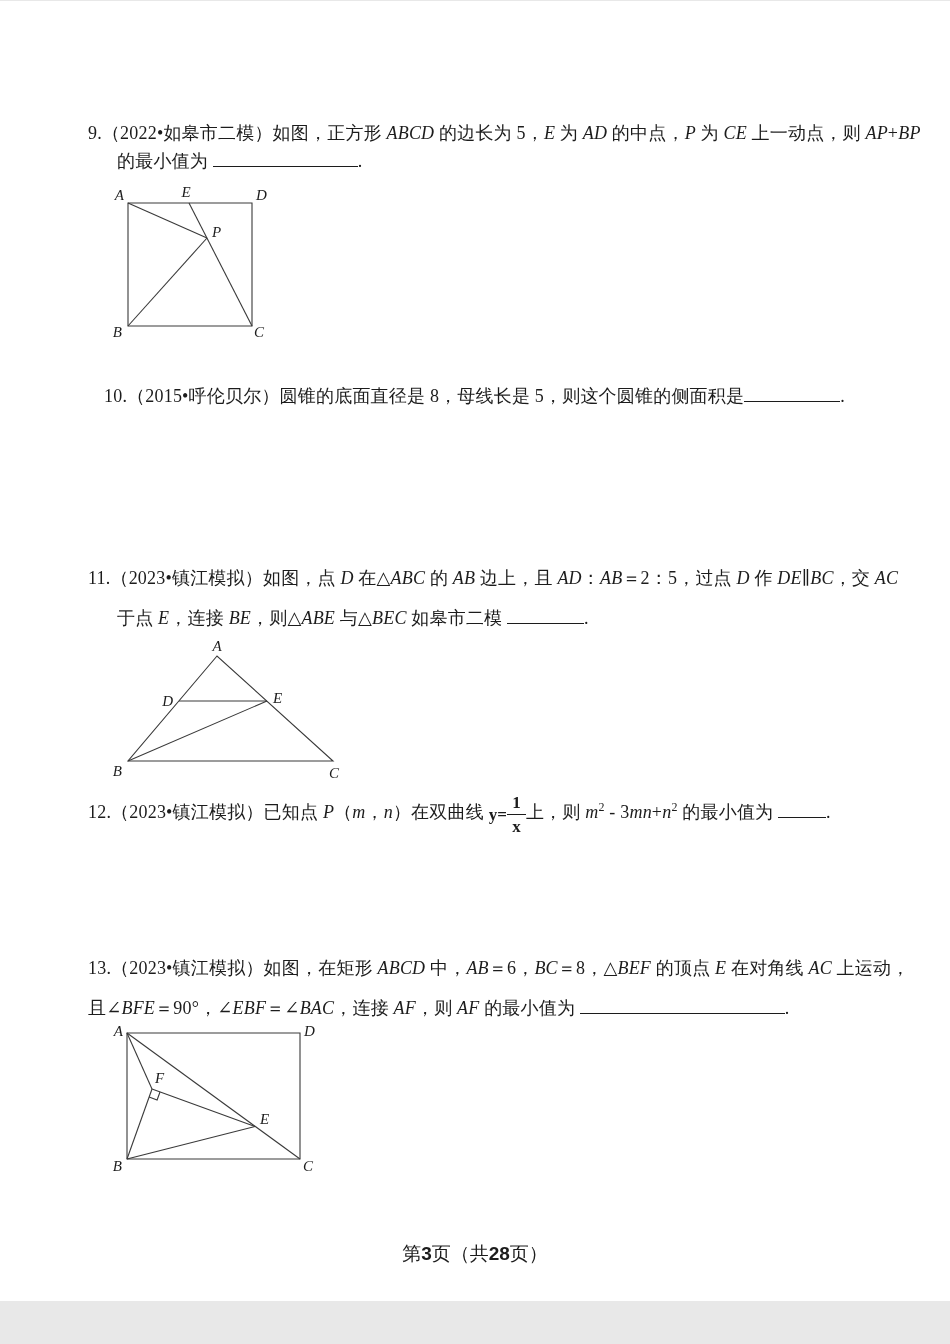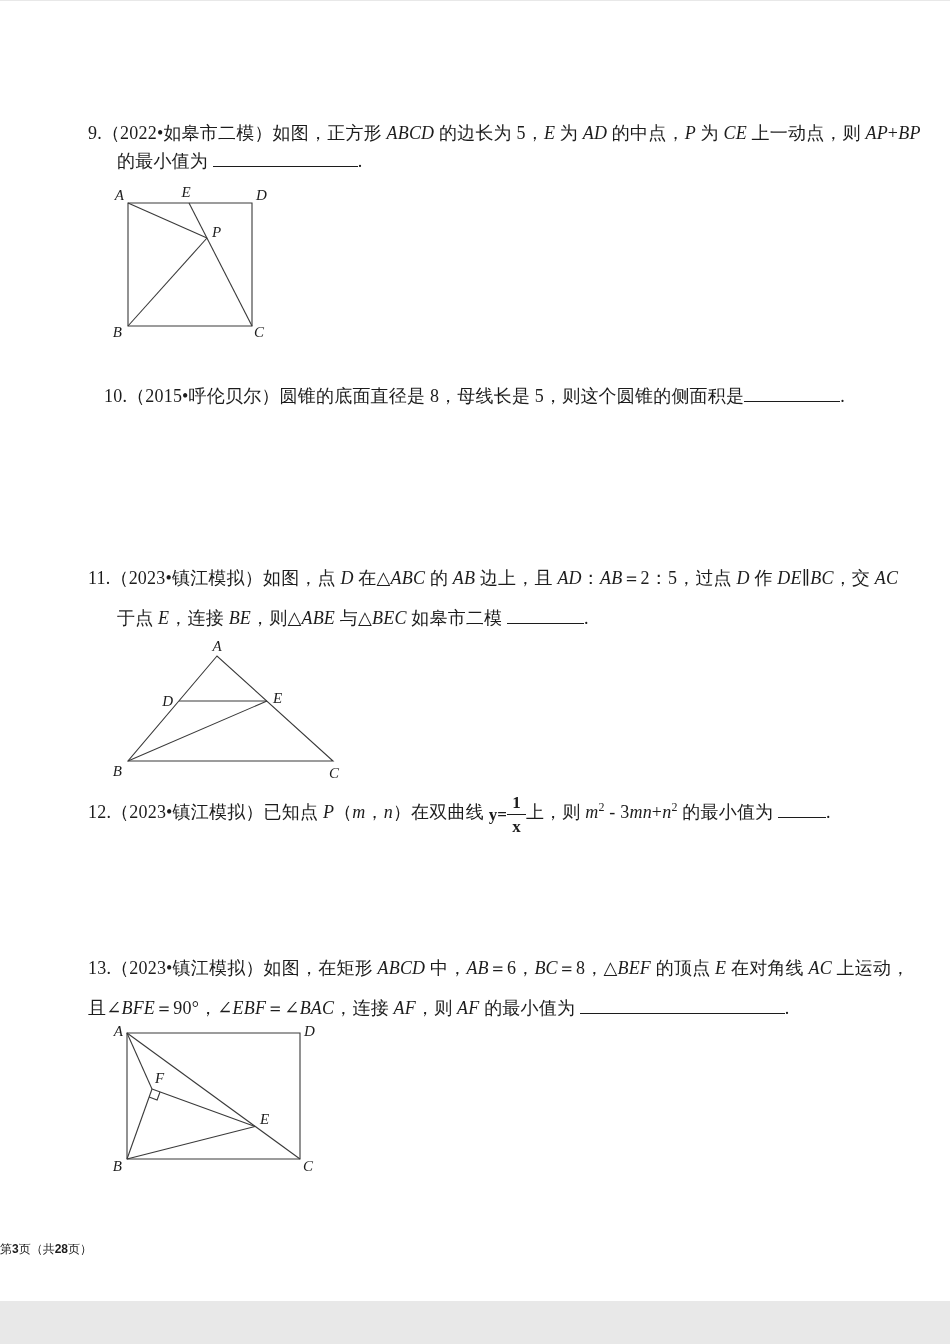--- a/index.html
+++ b/index.html
@@ -37,21 +37,21 @@
   svg.fig{position:absolute;overflow:visible;}
   svg.fig line, svg.fig polyline, svg.fig polygon{
     fill:none;stroke:#3a3a3a;stroke-width:1.1;
   }
   svg.fig text{
     font-family:"Liberation Serif","DejaVu Serif",serif;
     font-style:italic;font-size:15px;fill:#1c1c1c;
   }
   .footer{
     position:absolute;top:1240px;left:0;width:100%;
-    text-align:left;font-size:12px;
+    text-align:center;font-size:19px;
   }
 </style>
 </head>
 <body>
 
 <div id="page">
 
   <div class="line" style="left:88px;top:121px"><span class="cn">9.（2022•如皋市二模）如图，正方形 </span><span class="it">ABCD</span><span class="cn"> 的边长为 5，</span><span class="it">E</span><span class="cn"> 为 </span><span class="it">AD</span><span class="cn"> 的中点，</span><span class="it">P</span><span class="cn"> 为 </span><span class="it">CE</span><span class="cn"> 上一动点，则 </span><span class="it">AP</span><span class="cn">+</span><span class="it">BP</span></div>
   <div class="line" style="left:117px;top:146px"><span class="cn">的最小值为 </span><span class="blank" style="width: 145px;"></span><span class="cn">.</span></div>
 

